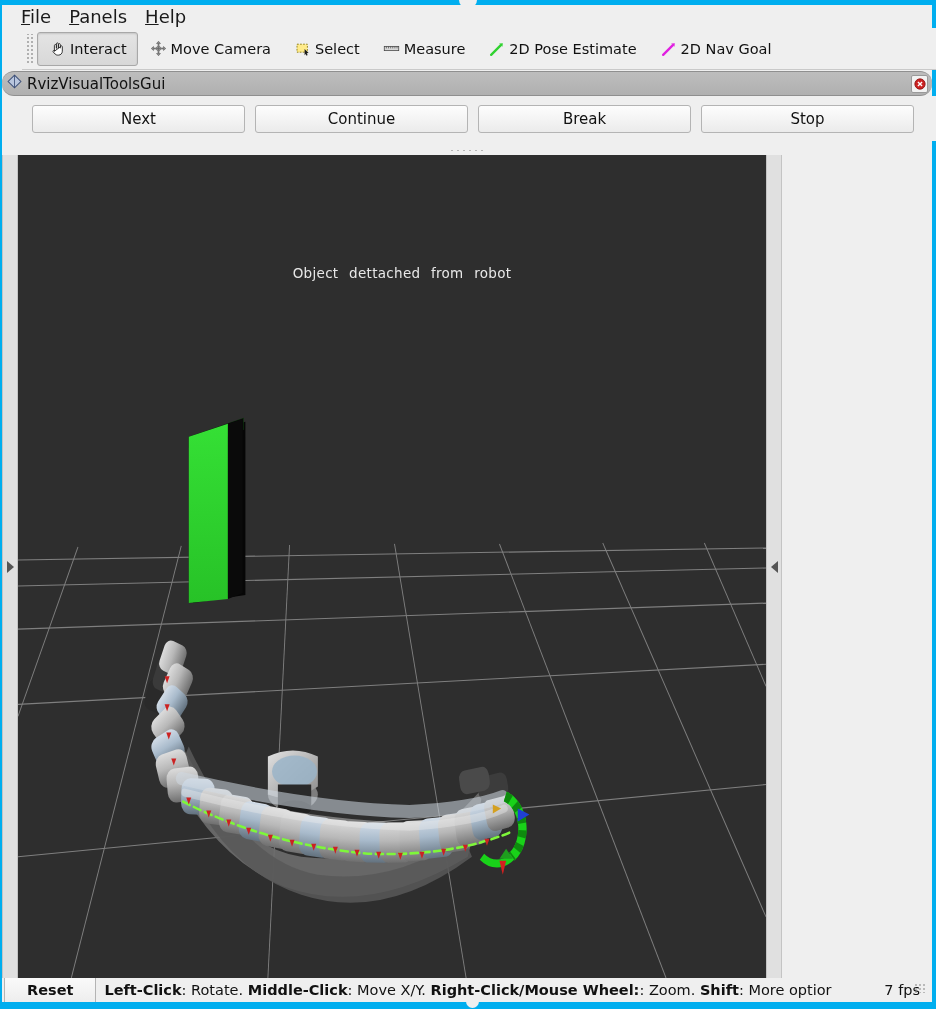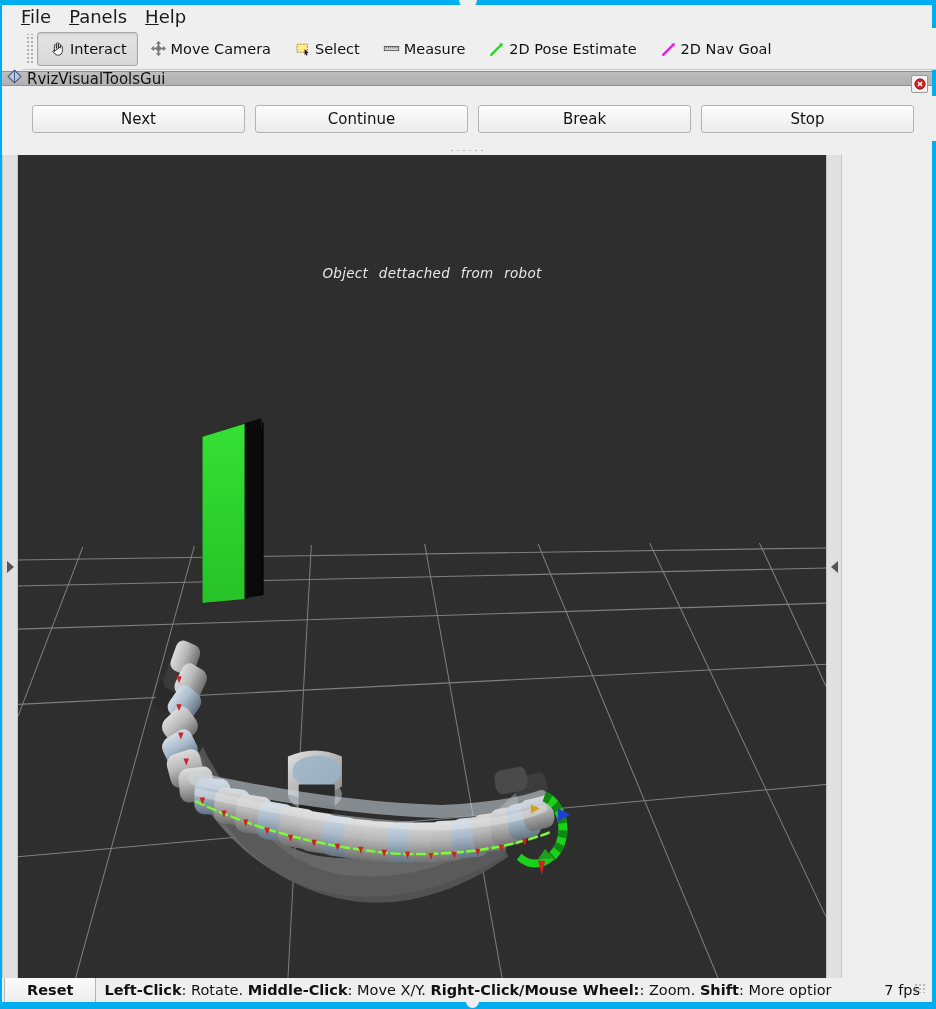--- a/index.html
+++ b/index.html
@@ -92,26 +92,27 @@
   }
   .tb-icon { display: inline-flex; align-items: center; justify-content: center; width: 20px; height: 20px; }
   .tb-more {
     margin-left: auto; padding-right: 8px;
     font-size: 15px; color: #333; cursor: default;
   }
 
   
   #panel-title {
     position: absolute; left: 2px; top: 71px;
-    width: 930px; height: 15px;
+    width: 930px; height: 25px;
     background: linear-gradient(#bdbdbd, #b0b0b0);
     border-top: 1px solid #8f8f8f;
     border-bottom: 1px solid #8f8f8f;
     display: flex; align-items: center;
     padding-left: 5px;
+    border-radius: 12px;
   }
   #panel-title .title-text {
     font-size: 15px; color: #111; margin-left: 5px;
   }
   #panel-close {
     position: absolute; right: 4px; top: 3px;
     width: 17px; height: 18px;
     background: #f2f2f2;
     border: 1px solid #9a9a9a;
     border-radius: 2px;
@@ -145,24 +146,23 @@
   }
   #tools-handle .dots {
     width: 36px; height: 3px;
     background-image: radial-gradient(#b5b5b5 1px, transparent 1px);
     background-size: 6px 3px;
   }
 
   
   #render-wrap {
     position: absolute; left: 2px; top: 155px;
-    width: 840px; height: 823px;
+    width: 780px; height: 823px;
     background: #efefef;
     display: flex;
-    font-style: italic;
   }
   .side-handle {
     width: 16px; height: 100%;
     background: #e0e0e0;
     display: flex; align-items: center; justify-content: center;
     border-left: 1px solid #c4c4c4; border-right: 1px solid #c4c4c4;
     cursor: default;
   }
   .tri-right { width: 0; height: 0; border-left: 7px solid #555;
     border-top: 6px solid transparent; border-bottom: 6px solid transparent; }

